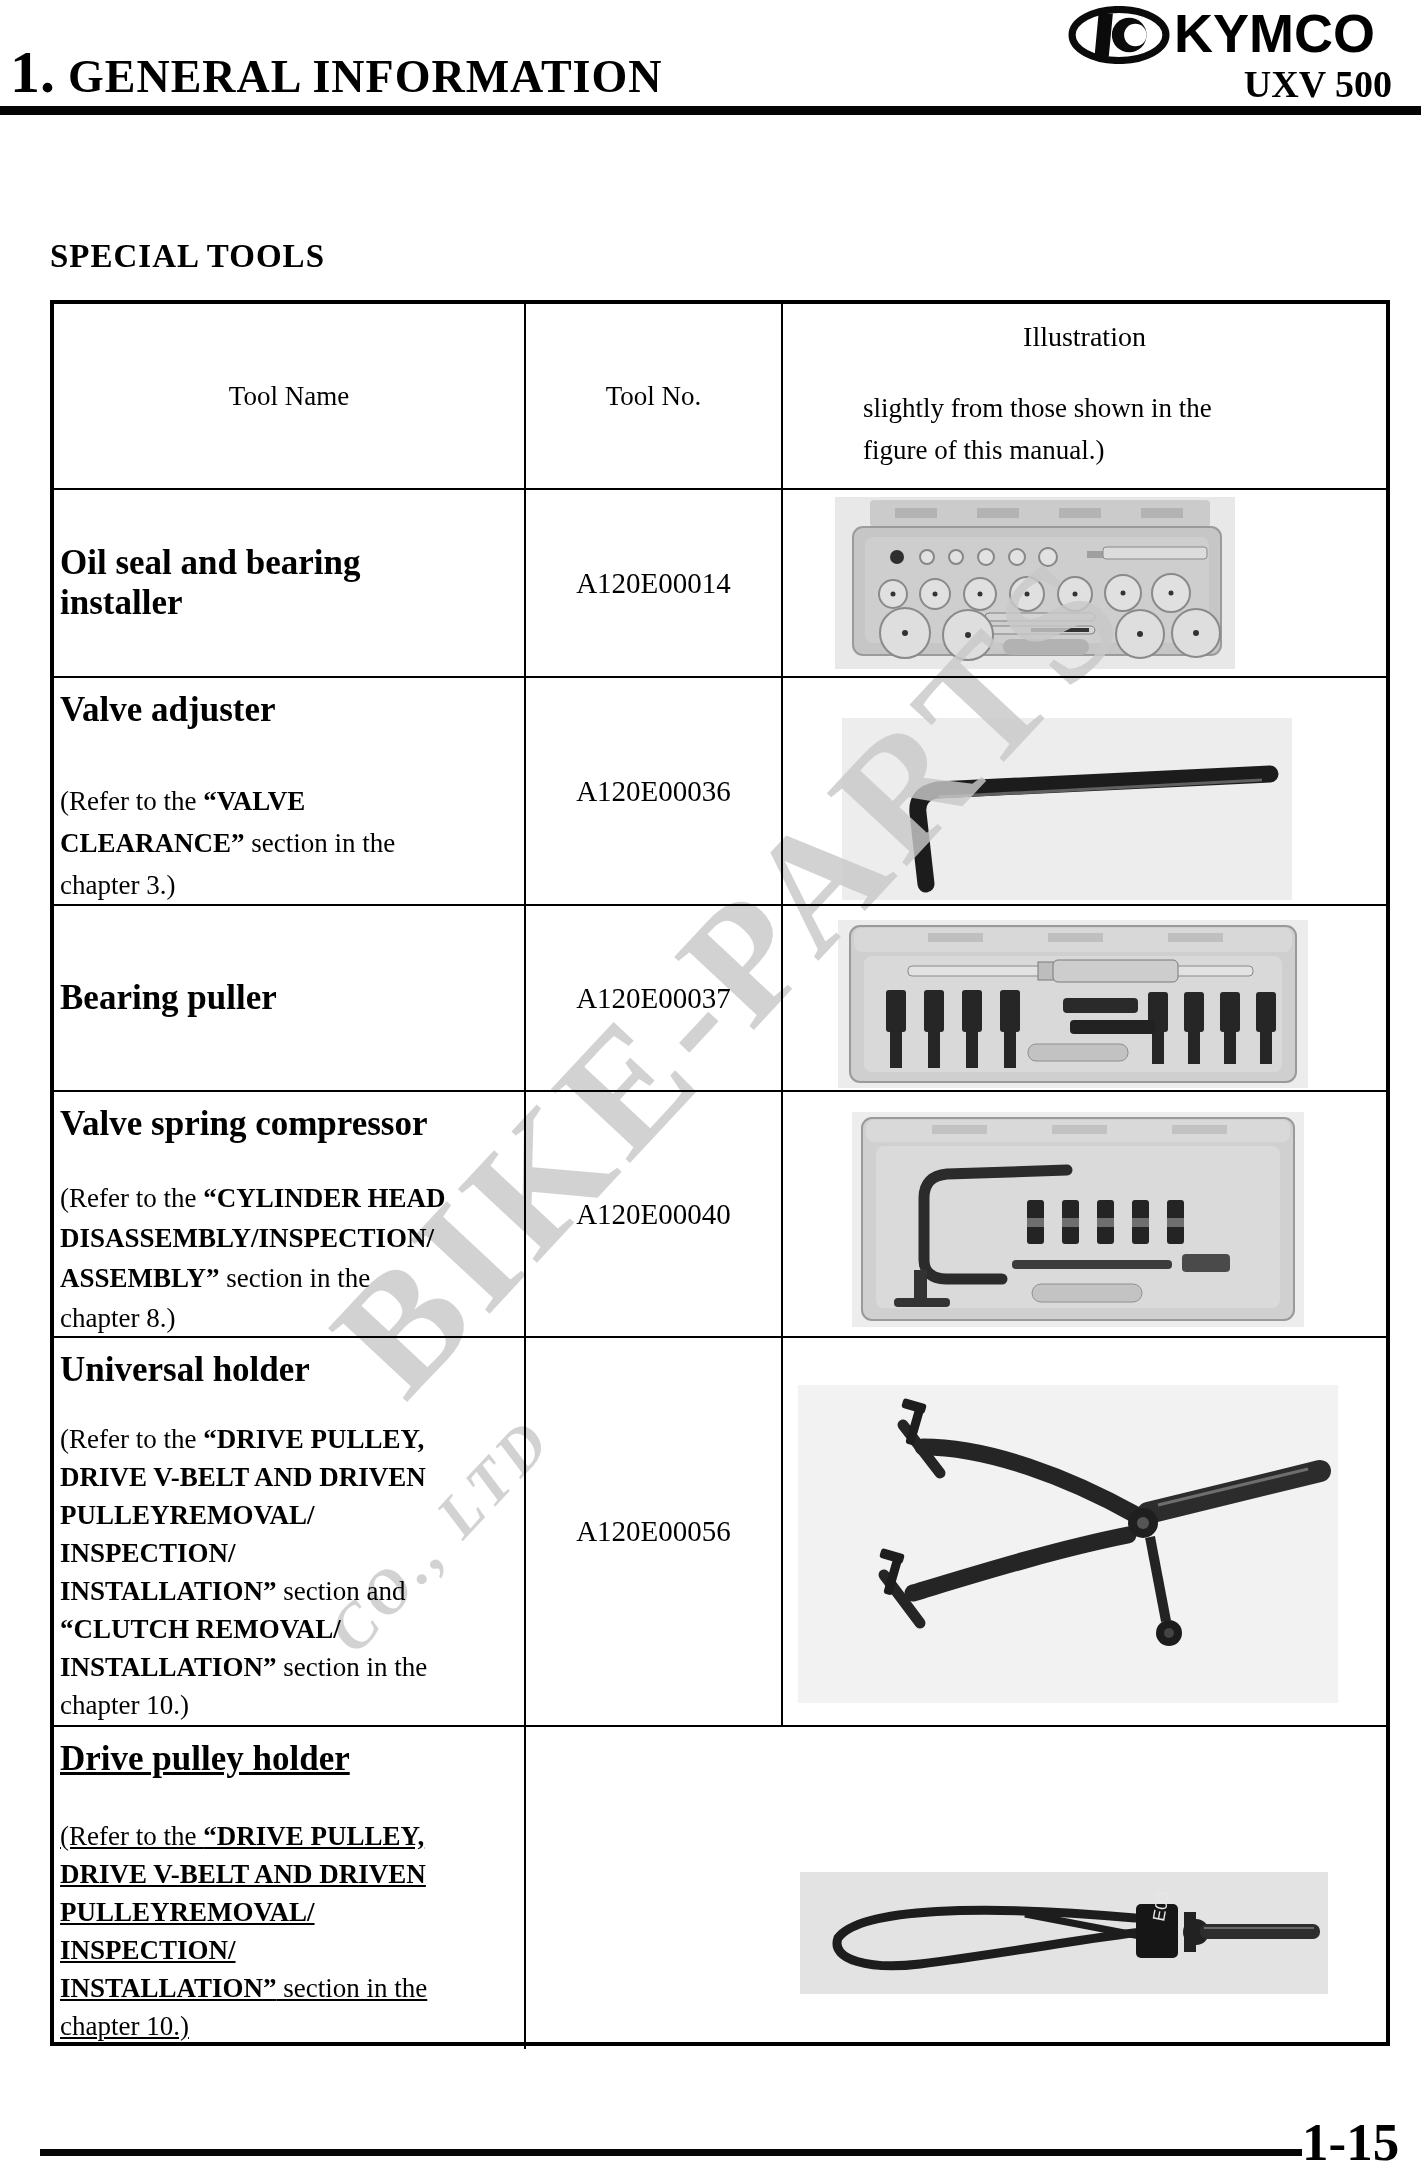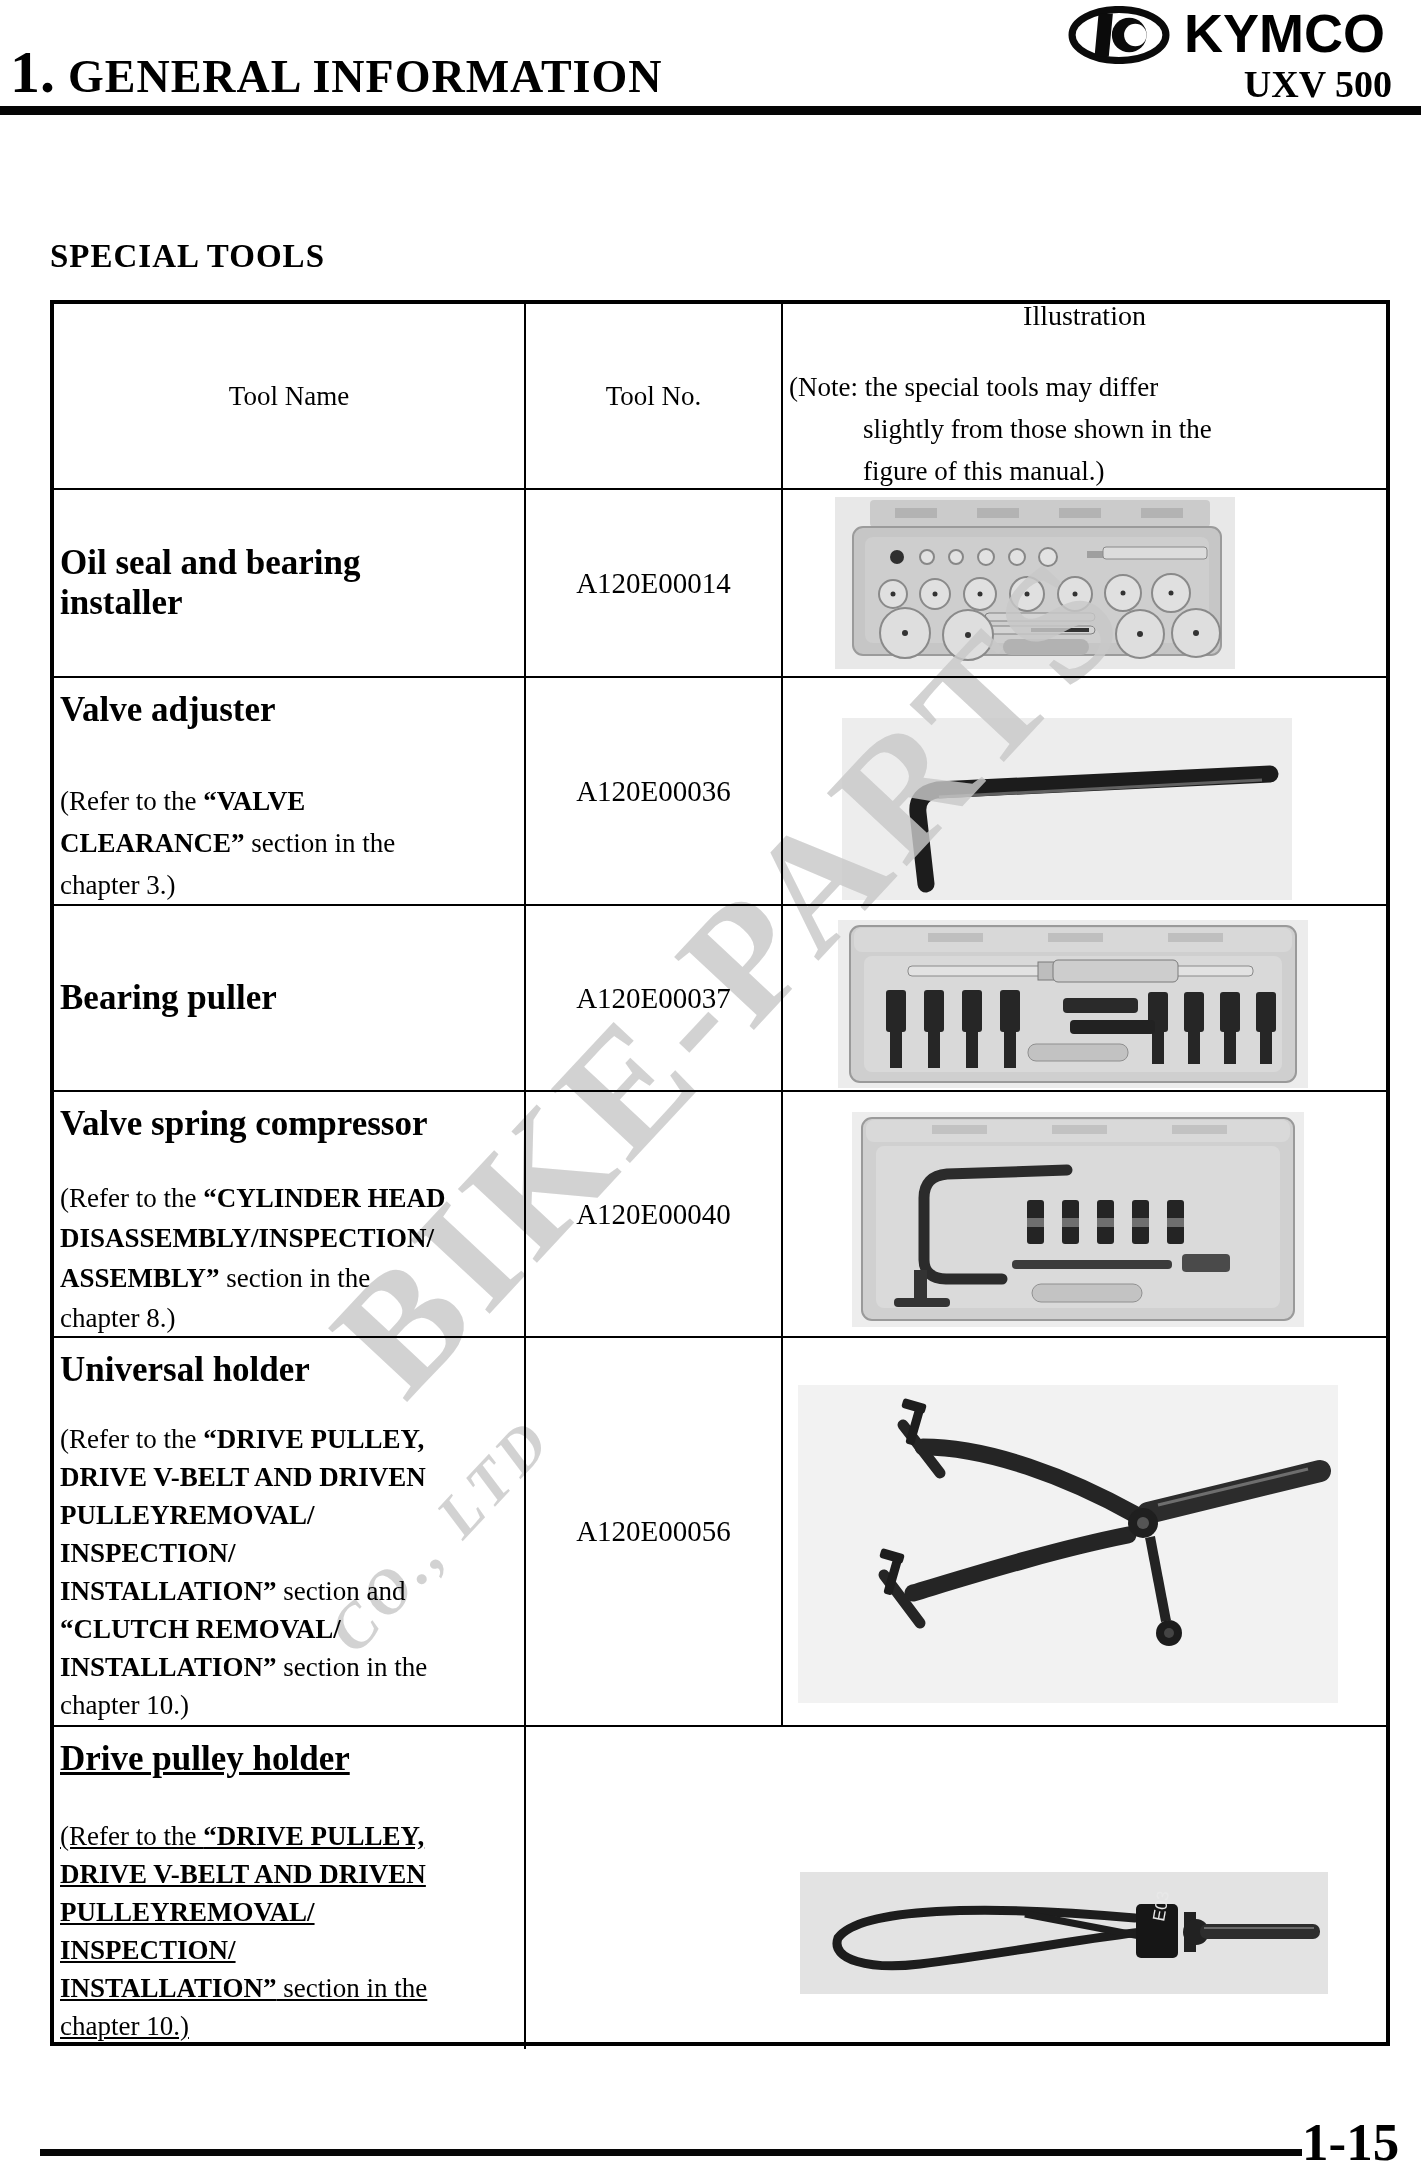--- a/index.html
+++ b/index.html
@@ -4,21 +4,21 @@
 <style>
   html,body{margin:0;padding:0;}
   body{
     width:1421px;height:2172px;position:relative;background:#ffffff;
     font-family:"Liberation Serif", serif;color:#000;overflow:hidden;
   }
   
   .chapter{position:absolute;left:10px;top:38px;display:flex;align-items:baseline;gap:13px;z-index:3;}
   .chapter .num{font-size:60px;font-weight:bold;}
   .chapter .ttl{font-size:46px;font-weight:bold;letter-spacing:1px;text-align:center;}
-  .brandwrap{position:absolute;left:1068px;top:6px;z-index:3;display:flex;align-items:center;gap:14px;}
+  .brandwrap{position:absolute;left:1068px;top:6px;z-index:3;display:flex;align-items:center;gap:4px;}
   .brandmark{width:102px;height:58px;}
   .brandname{font-family:"Liberation Sans",sans-serif;font-weight:bold;font-size:54px;letter-spacing:0px;margin-top:-4px;}
   .model{position:absolute;right:29px;top:62px;font-size:38px;font-weight:bold;z-index:3;}
   .headrule{position:absolute;left:0;top:106px;width:1421px;height:9px;background:#050505;z-index:3;}
   
   .sectionhead{position:absolute;left:50px;top:238px;font-size:33px;font-weight:bold;letter-spacing:1px;z-index:3;}
   
   .wm1{position:absolute;left:-150px;top:880px;width:1760px;text-align:center;
        transform:rotate(-47deg);font-weight:bold;font-size:165px;letter-spacing:8px;
        color:#c9c9c9;opacity:.82;z-index:2;pointer-events:none;white-space:nowrap;}
@@ -242,21 +242,20 @@
 
   <div class="cell hcell">
     <span>Tool Name</span>
   </div>
   <div class="cell hcell">
     <span>Tool No.</span>
   </div>
   <div class="cell hcell hillu lastcol">
     <div class="ititle">Illustration</div>
     <div class="note">
-      <div class="nline">(Note: the special tools may differ</div>
       <div class="nline ind">slightly from those shown in the</div>
       <div class="nline ind">figure of this manual.)</div>
     </div>
   </div>
 
   <div class="cell namecell vcenter r1">
     <div class="toolname wrapnarrow">Oil seal and bearing installer</div>
   </div>
   <div class="cell numcell">
     <span>A120E00014</span>

